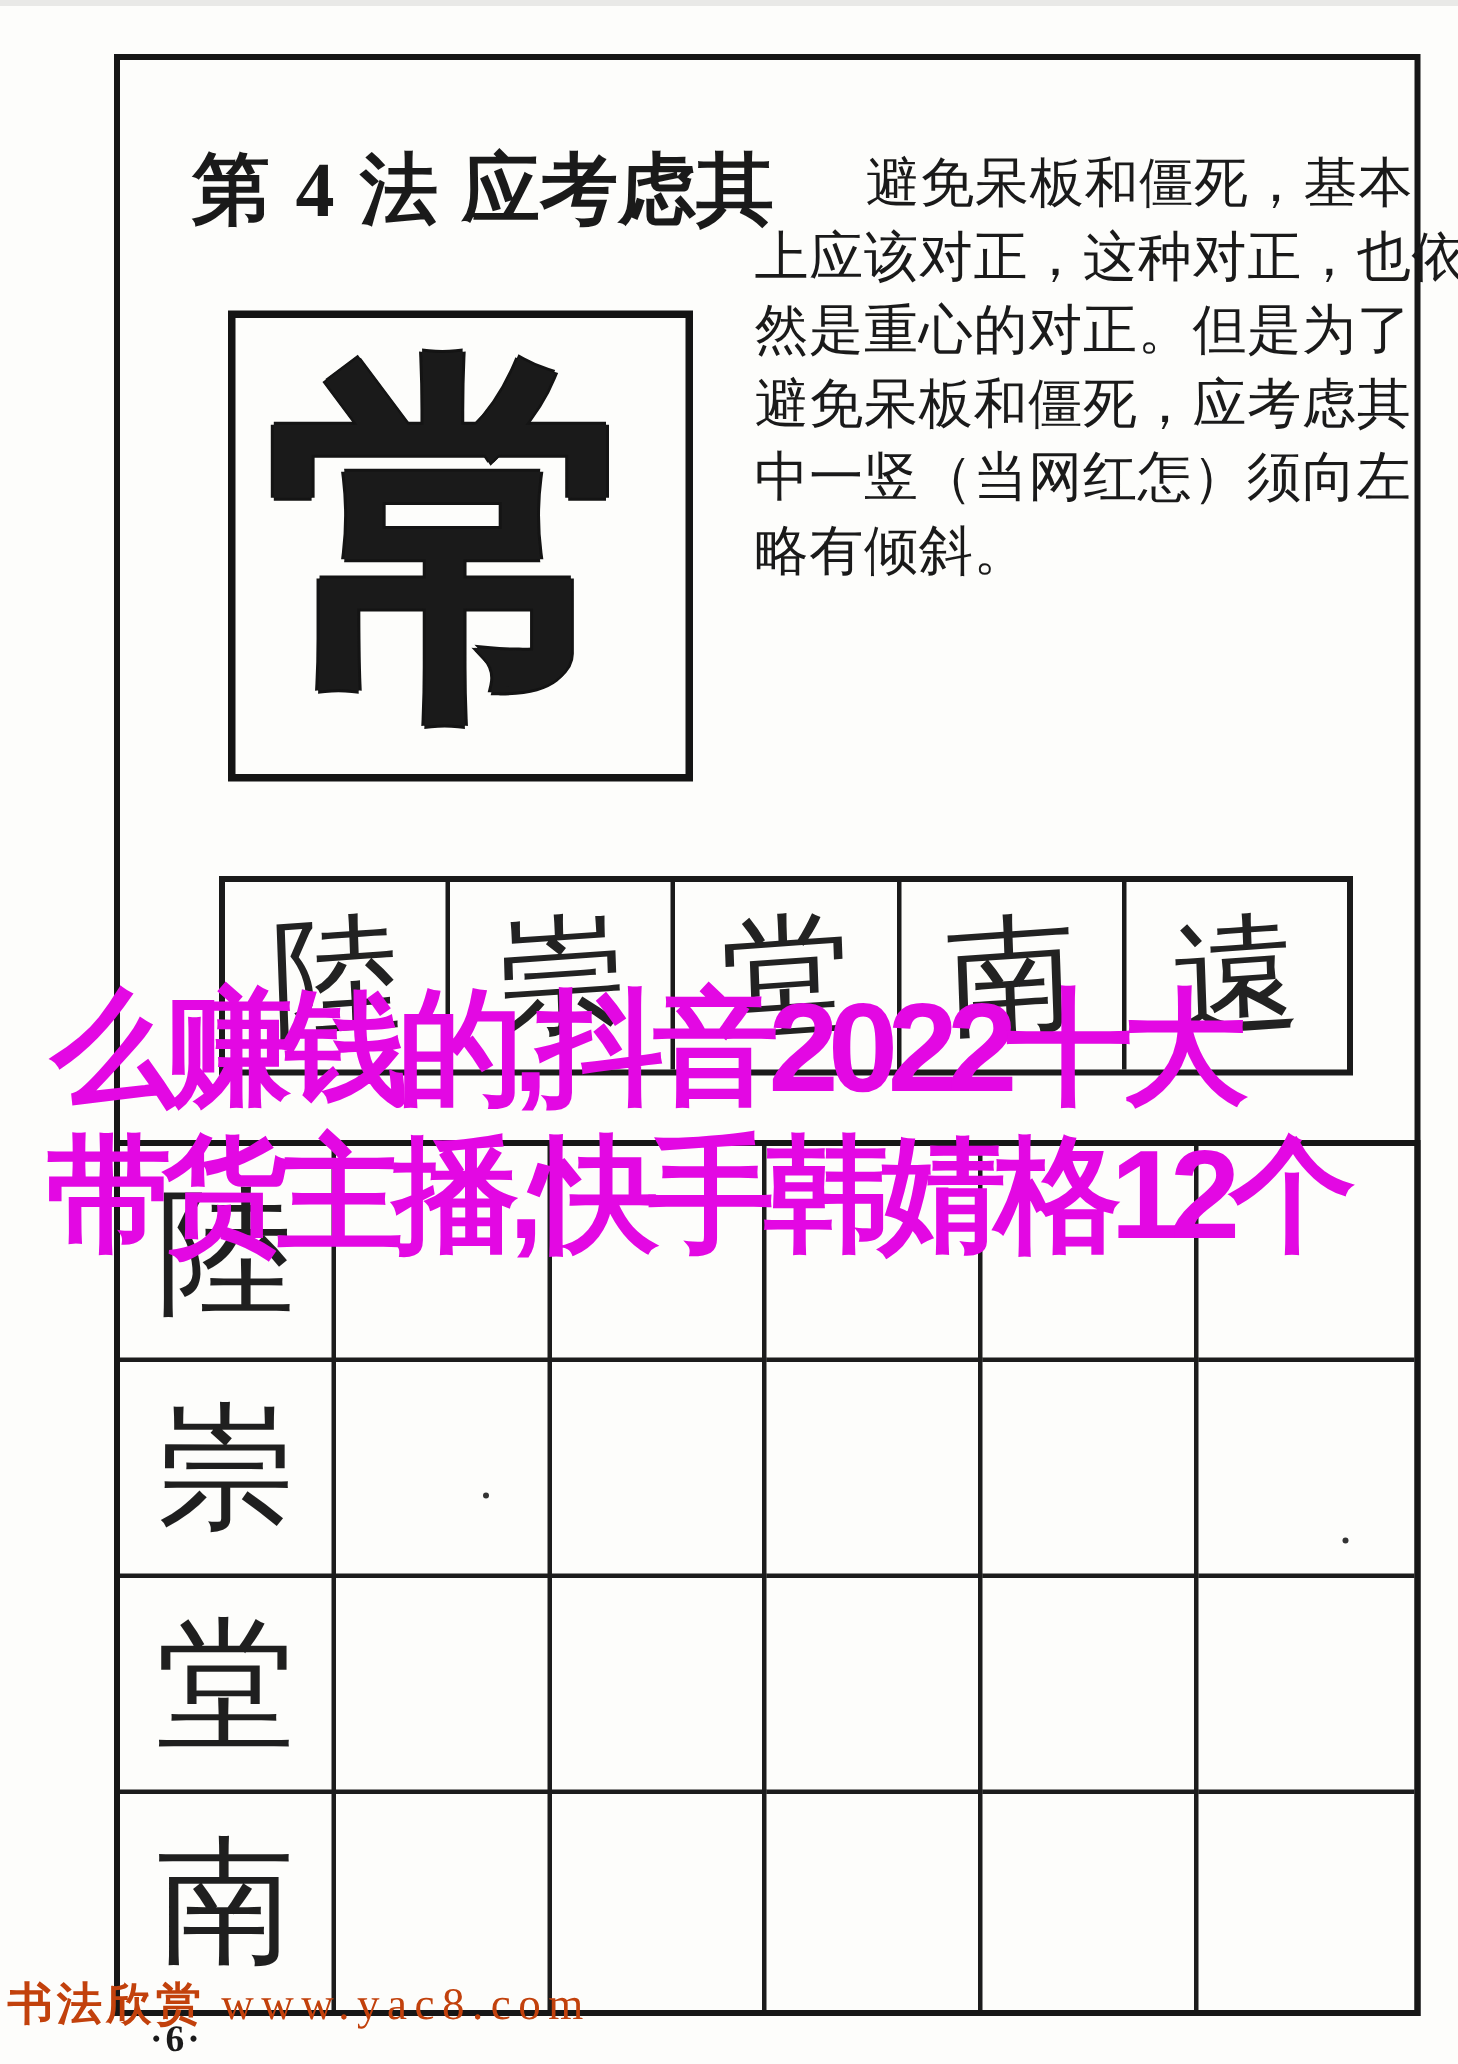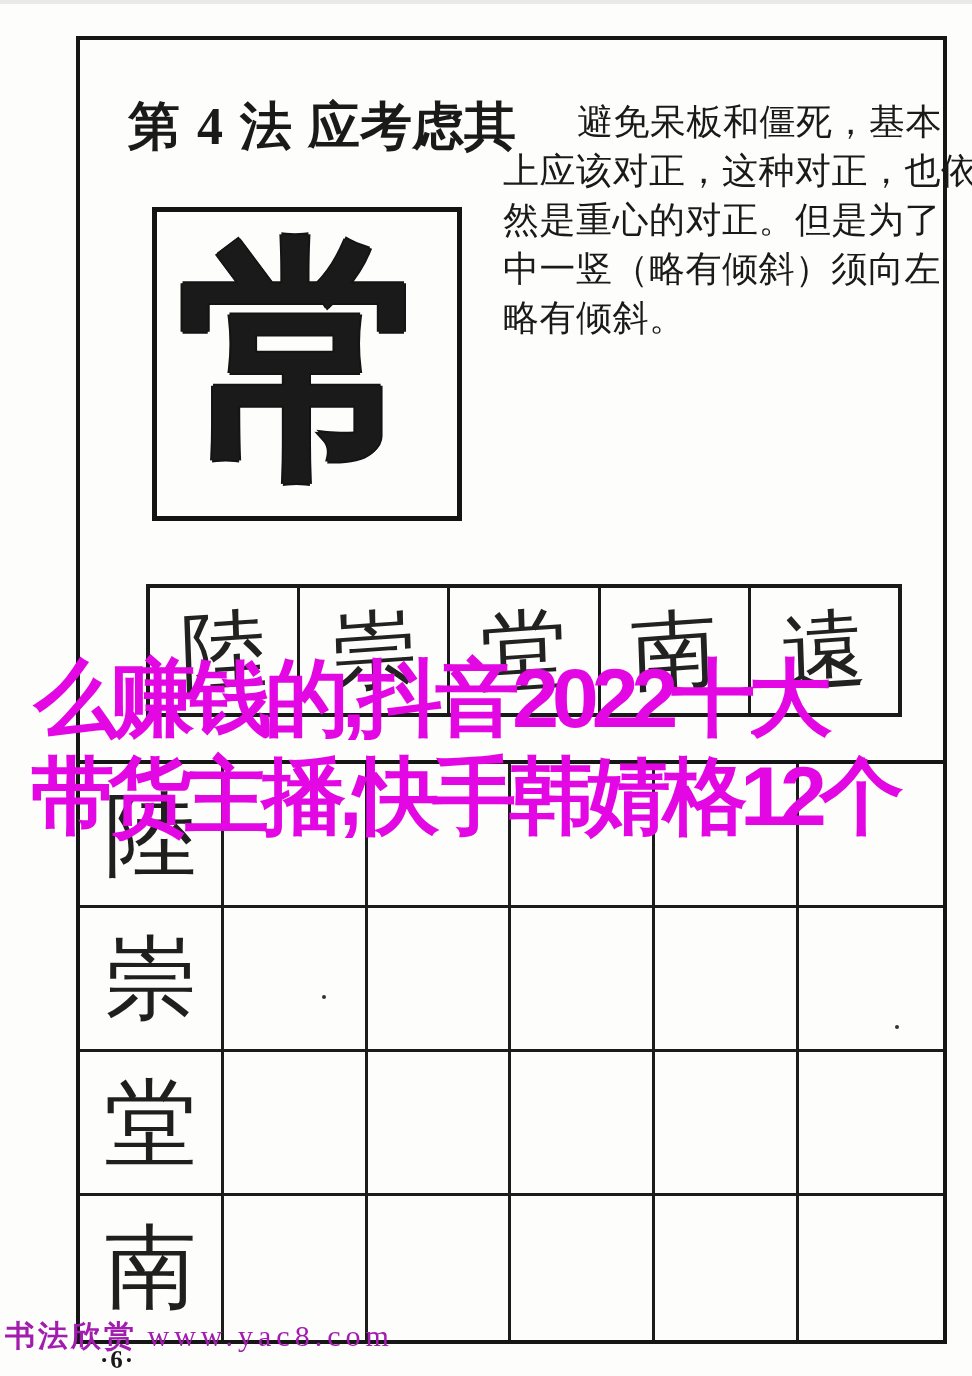--- a/index.html
+++ b/index.html
@@ -73,21 +73,21 @@
     font-weight:900;font-size:84px;line-height:1.1;letter-spacing:-7px;
     color:#e308e3;
   }
   .overlay-line.l1{left:16px;top:550px;}
   .overlay-line.l2{left:34px;top:648px;}
   .overlay-line.l3{left:31px;top:746px;}
   .overlay-line.l4{left:110px;top:870px;}
   
   .site-watermark{
     position:absolute;left:5px;top:1312px;z-index:7;white-space:nowrap;
-    font-size:30px;letter-spacing:3px;color:#a21caf;font-weight:bold;
+    font-size:30px;letter-spacing:3px;color:#c2410c;font-weight:bold;
   }
   .site-watermark .url{font-weight:normal;letter-spacing:5px;}
   
   .page-number{
     position:absolute;left:100px;top:1342px;font-size:25px;font-weight:bold;
     letter-spacing:2px;color:#1a1a1a;
   }
   
   .speck{position:absolute;width:4px;height:4px;border-radius:50%;background:#333;}
   .speck.s1{left:322px;top:991px;}
@@ -100,21 +100,22 @@
 
   <div class="page-border"></div>
 
   <div class="lesson-label">第 4 法</div>
   <div class="lesson-title">应考虑其</div>
 
   <div class="instruction">
     <div class="line">避免呆板和僵死，基本</div>
     <div class="line">上应该对正，这种对正，也依</div>
     <div class="line">然是重心的对正。但是为了</div>
-    <div class="line">中一竖（略有倾斜）须向左</div>
+    <div class="line">避免呆板和僵死，应考虑其</div>
+    <div class="line">中一竖（当网红怎）须向左</div>
     <div class="line">略有倾斜。</div>
   </div>
 
   <div class="example-box">
     <span class="example-char">常</span>
   </div>
 
   <div class="model-row">
     <div class="model-cell">
         <span>陸</span>

